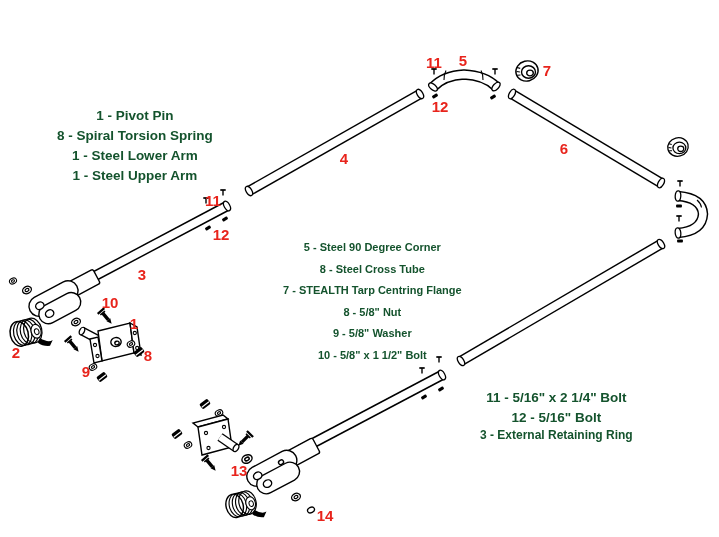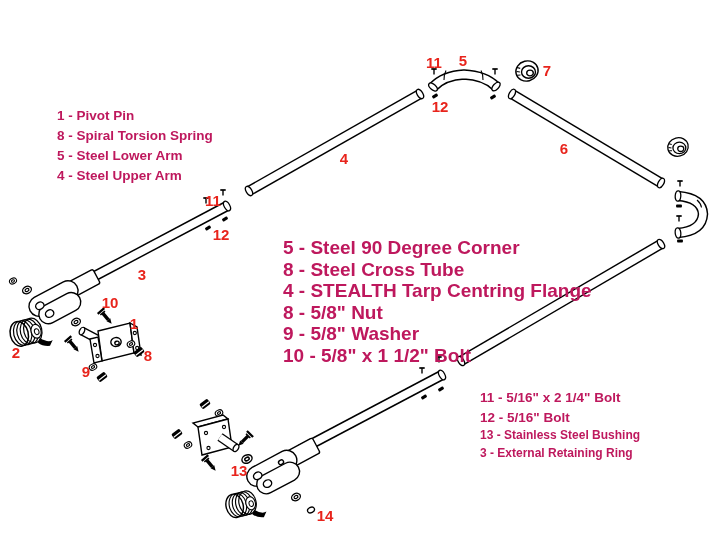--- a/index.html
+++ b/index.html
@@ -1,24 +1,24 @@
 <!DOCTYPE html>
 <html style="--label-red: #e8241c;"><head>
 <meta charset="utf-8">
 <style>
   html,body{margin:0;padding:0;background:#fff;}
   .stage{position:relative;width:719px;height:537px;background:#fff;overflow:hidden;
          font-family:"Liberation Sans",sans-serif;padding-left:16px;}
   .stage svg{position:absolute;left:0;top:0;}
-  .legend{position:absolute;color:#be185d;font-weight:bold;}
+  .legend{position:absolute;color:#14532d;font-weight:bold;text-align:center;}
   .legend div{white-space:nowrap;}
   .g1{left:57px;top:106px;}
   .lg1{font-size:13.5px;line-height:20px;}
   .g2{left:283px;top:237px;}
-  .lg2{font-size:19px;line-height:21.5px;}
+  .lg2{font-size:11px;line-height:21.5px;}
   .g3{left:480px;top:388px;}
   .lg3a{font-size:13.5px;line-height:19.5px;}
   .lg3b{font-size:12px;line-height:17.5px;}
   
   .tube-o{stroke:#000;stroke-width:10.5;fill:none;stroke-linecap:butt;}
   .tube-i{stroke:#fff;stroke-width:7.6;fill:none;stroke-linecap:butt;}
   .ln{fill:#fff;stroke:#000;stroke-width:1.4;}
   .thin{fill:none;stroke:#000;stroke-width:1.1;}
   .cap{fill:#fff;stroke:#000;stroke-width:1.3;}
   .callout{font-family:"Liberation Sans",sans-serif;font-weight:bold;font-size:15px;
@@ -211,33 +211,32 @@
     <text class="callout" x="148" y="361">8</text>
     <text class="callout" x="86" y="377">9</text>
     <text class="callout" x="16" y="358">2</text>
     <text class="callout" x="239" y="476">13</text>
     <text class="callout" x="325" y="521">14</text>
   </svg>
 
   <div class="legend g1">
     <div class="lg1">1 - Pivot Pin</div>
     <div class="lg1">8 - Spiral Torsion Spring</div>
-    <div class="lg1">5 - Steel Lower Arm</div>
-    <div class="lg1">4 - Steel Upper Arm</div>
+    <div class="lg1">1 - Steel Lower Arm</div>
+    <div class="lg1">1 - Steel Upper Arm</div>
   </div>
 
   <div class="legend g2">
     <div class="lg2">5 - Steel 90 Degree Corner</div>
     <div class="lg2">8 - Steel Cross Tube</div>
-    <div class="lg2">4 - STEALTH Tarp Centring Flange</div>
+    <div class="lg2">7 - STEALTH Tarp Centring Flange</div>
     <div class="lg2">8 - 5/8" Nut</div>
     <div class="lg2">9 - 5/8" Washer</div>
     <div class="lg2">10 - 5/8" x 1 1/2" Bolt</div>
   </div>
 
   <div class="legend g3">
     <div class="lg3a">11 - 5/16" x 2 1/4" Bolt</div>
     <div class="lg3a">12 - 5/16" Bolt</div>
-    <div class="lg3b">13 - Stainless Steel Bushing</div>
     <div class="lg3b">3 - External Retaining Ring</div>
   </div>
 
 </div>
 
 </body></html>

